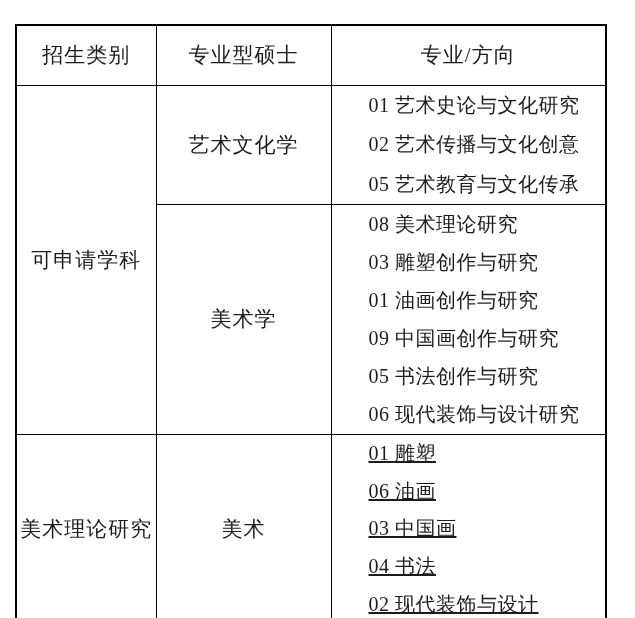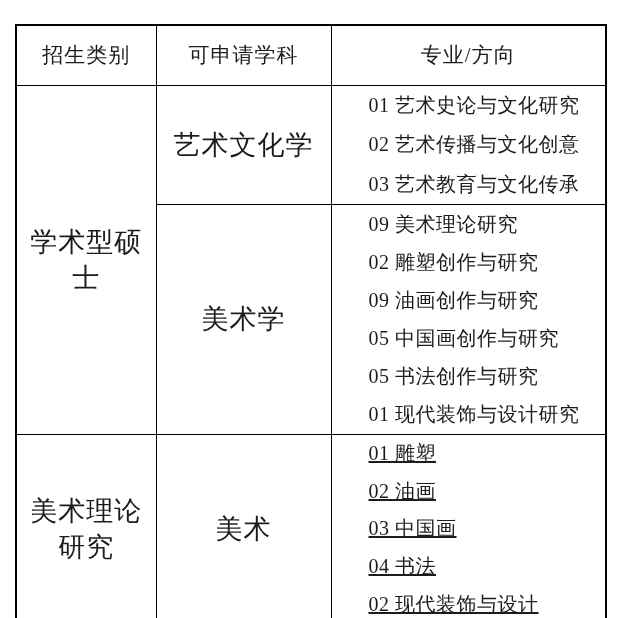--- a/index.html
+++ b/index.html
@@ -35,21 +35,21 @@
   tr.r-c { height: 188px; }
 
   th.header-cell {
     font-size: 21px;
     text-align: center;
     vertical-align: middle;
     padding-left: 7px;
     letter-spacing: 1px;
   }
   td.cell-center {
-    font-size: 27px;
+    font-size: 21px;
     text-align: center;
     vertical-align: middle;
     padding-left: 7px;
     letter-spacing: 1px;
   }
   td.majors-cell {
     vertical-align: top;
   }
   td.majors-cell.h118 { height: 118px; }
   td.majors-cell.h229 { height: 229px; }
@@ -76,57 +76,57 @@
 <table class="admissions-table">
   <colgroup>
     <col style="width:140px">
     <col style="width:175px">
     <col style="width:275px">
   </colgroup>
 
   <tbody>
       <tr class="r-header">
     <th class="header-cell">招生类别</th>
-    <th class="header-cell">可申请学科</th>
+    <th class="header-cell">专业型硕士</th>
     <th class="header-cell">专业/方向</th>
   </tr>
 
   <tr class="r-a">
-    <td class="cell-center" rowspan="2">学术型硕士</td>
+    <td class="cell-center" rowspan="2">可申请学科</td>
     <td class="cell-center">艺术文化学</td>
     <td class="majors-cell h118">
       <div class="majors-list">
         <div class="major-line">01 艺术史论与文化研究</div>
         <div class="major-line">02 艺术传播与文化创意</div>
-        <div class="major-line">03 艺术教育与文化传承</div>
+        <div class="major-line">05 艺术教育与文化传承</div>
       </div>
     </td>
   </tr>
 
   <tr class="r-b">
     <td class="cell-center">美术学</td>
     <td class="majors-cell h229">
       <div class="majors-list">
-        <div class="major-line">09 美术理论研究</div>
-        <div class="major-line">02 雕塑创作与研究</div>
-        <div class="major-line">09 油画创作与研究</div>
-        <div class="major-line">05 中国画创作与研究</div>
+        <div class="major-line">08 美术理论研究</div>
+        <div class="major-line">03 雕塑创作与研究</div>
+        <div class="major-line">01 油画创作与研究</div>
+        <div class="major-line">09 中国画创作与研究</div>
         <div class="major-line">05 书法创作与研究</div>
-        <div class="major-line">01 现代装饰与设计研究</div>
+        <div class="major-line">06 现代装饰与设计研究</div>
       </div>
     </td>
   </tr>
 
   <tr class="r-c">
     <td class="cell-center">美术理论研究</td>
     <td class="cell-center">美术</td>
     <td class="majors-cell h188">
       <div class="majors-list">
         <div class="major-line">01 雕塑</div>
-        <div class="major-line">02 油画</div>
+        <div class="major-line">06 油画</div>
         <div class="major-line">03 中国画</div>
         <div class="major-line">04 书法</div>
         <div class="major-line">02 现代装饰与设计</div>
       </div>
     </td>
   </tr>
 </tbody>
   </table>
 
 </body></html>

